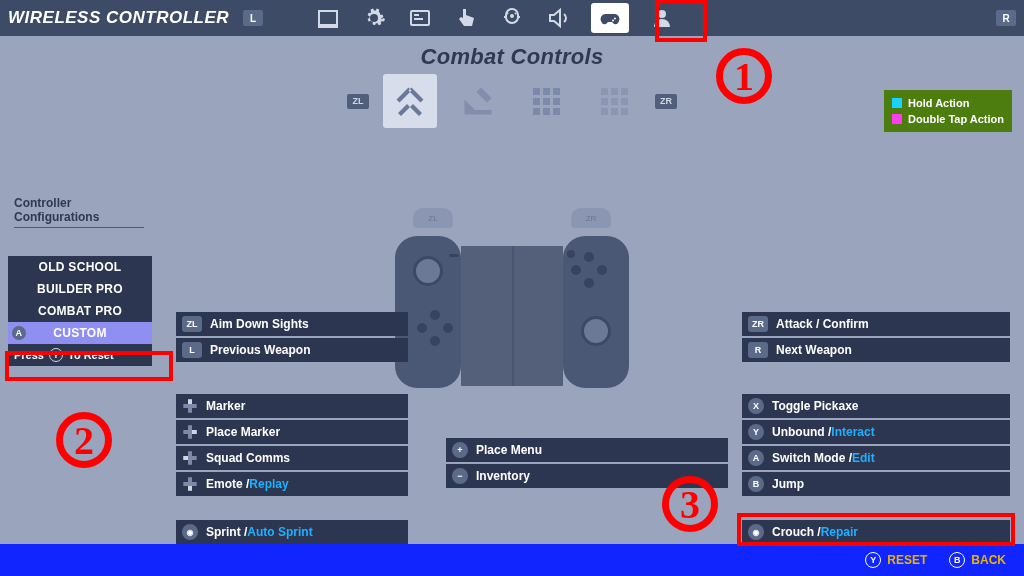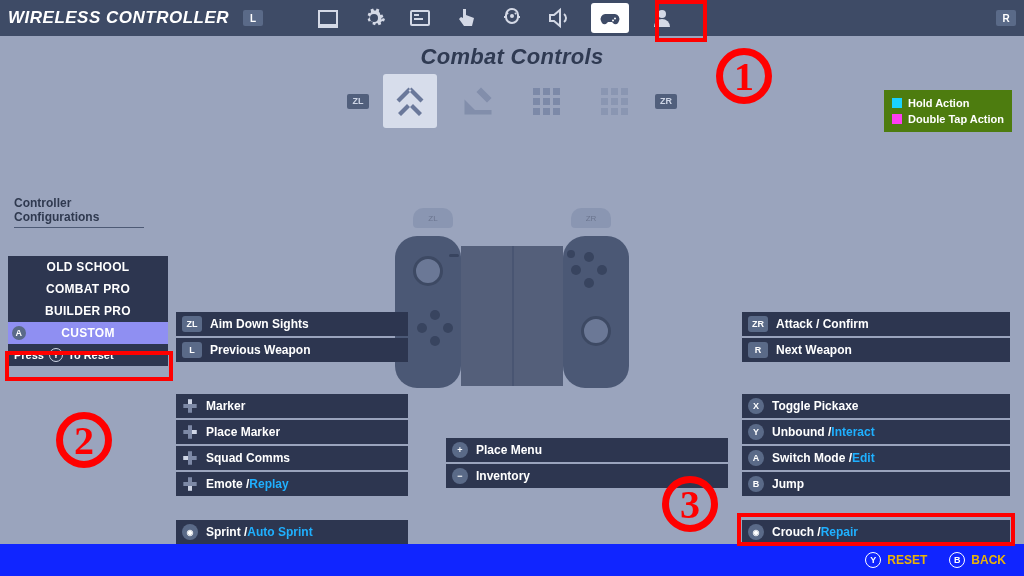--- a/index.html
+++ b/index.html
@@ -24,21 +24,21 @@
   .modes .btag{display:inline-flex;align-items:center;justify-content:center;min-width:22px;height:15px;border-radius:2px;font-size:9px;font-weight:700;color:#cfd6e6;background:#515f7c;}
   .mode{width:54px;height:54px;display:flex;align-items:center;justify-content:center;color:#6a789a;}
   .mode.sel{background:#d7ddeb;color:#6a789a;border-radius:3px;}
   .mode svg{width:36px;height:36px;fill:currentColor;}
   .grid9{display:grid;grid-template-columns:repeat(3,7px);grid-auto-rows:7px;gap:3px;}
   .grid9 span{background:#7c89a8;}
   
   .cfg-head{position:absolute;top:196px;left:14px;font-size:12px;color:#2f394f;font-weight:700;}
   .cfg-head div{line-height:14px;}
   .cfg-head hr{margin-top:3px;border:none;border-top:1px solid #4d5a75;width:130px;}
-  .cfg-list{position:absolute;top:256px;left:8px;width:160px;}
+  .cfg-list{position:absolute;top:256px;left:8px;width:144px;}
   .cfg-item{height:22px;background:#2d3650;color:#fff;display:flex;align-items:center;justify-content:center;font-size:12px;font-weight:800;letter-spacing:.3px;}
   .cfg-item+.cfg-item{}
   .cfg-item.sel{background:#8f8ff2;color:#fff;position:relative;}
   .cfg-item .chip{position:absolute;left:4px;width:14px;height:14px;border-radius:50%;background:#5a6a88;color:#fff;font-size:9px;display:flex;align-items:center;justify-content:center;}
   .cfg-reset{height:22px;background:#2d3650;color:#fff;display:flex;align-items:center;gap:5px;font-size:11px;font-weight:700;padding:0 6px;}
   .cfg-reset .ycirc{width:14px;height:14px;border-radius:50%;border:1.5px solid #cfd6e6;display:flex;align-items:center;justify-content:center;font-size:8px;}
   
   .bind{height:24px;background:#2d3650;color:#fff;display:flex;align-items:center;font-size:12px;font-weight:700;padding:0 6px;position:absolute;}
   .bind+.bind{margin-top:0;}
   .bind .btn{min-width:20px;height:16px;border-radius:3px;background:#5a6a88;color:#fff;font-size:9px;font-weight:800;display:inline-flex;align-items:center;justify-content:center;margin-right:8px;padding:0 4px;}
@@ -192,22 +192,22 @@
 </div>
 
 <div class="cfg-head">
   <div>Controller</div>
   <div>Configurations</div>
   <hr>
 </div>
 
 <div class="cfg-list">
   <div class="cfg-item">OLD SCHOOL</div>
+  <div class="cfg-item">BUILDER PRO</div>
   <div class="cfg-item">COMBAT PRO</div>
-  <div class="cfg-item">BUILDER PRO</div>
   <div class="cfg-item sel">
     <span class="chip">A</span>
     <span>CUSTOM</span>
   </div>
   <div class="cfg-reset">
     <span>Press</span>
     <span class="ycirc">Y</span>
     <span>To Reset</span>
   </div>
 </div>

